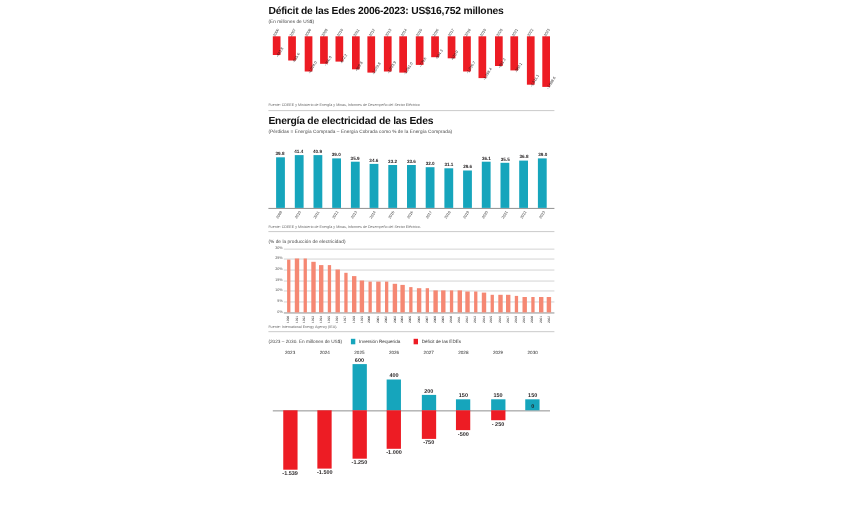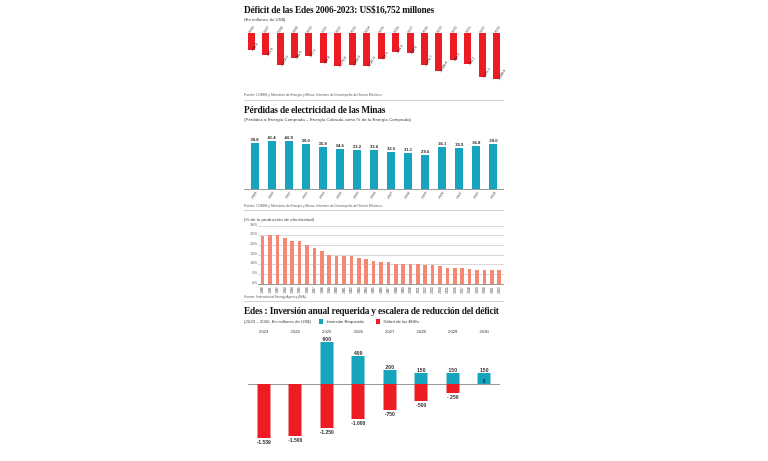--- a/index.html
+++ b/index.html
@@ -31,21 +31,20 @@
 
   .panel{position:relative;box-sizing:border-box;}
 
   .ttl{
     font-weight:bold;
     font-size:9.4px;
     line-height:10.6px;
     letter-spacing:-0.2px;
     color:#111111;
     margin:0;
-    font-family:Liberation Serif, serif;
   }
   .sub{
     font-size:4.3px;
     line-height:6px;
     color:#444;
     margin:1.5px 0 0 0;
     letter-spacing:0.05px;
   }
   .srcline{
     font-size:3.3px;
@@ -365,21 +364,21 @@
               <div class="c1-year">2023</div>
               <div class="c1-bar" style="height:46.0px"></div>
               <div class="c1-val" style="top:54.0px">-1,588.6</div>
             </div>
           </div>
       </div>
       <div class="srcline">Fuente: CDEEE y Ministerio de Energía y Minas, Informes de Desempeño del Sector Eléctrico</div>
     </section>
 
     <section class="panel" id="chart2">
-      <h2 class="ttl">Pérdidas de electricidad de las Minas</h2>
+      <h2 class="ttl">Energía de electricidad de las Edes</h2>
       <p class="sub">(Pérdidas = Energía Comprada – Energía Cobrada como % de la Energía Comprada)</p>
       <div class="c2-plot">
         <div class="c2-cols" id="c2cols">
             <div class="c2-col">
               <div class="c2-val">39.8</div>
               <div class="c2-bar" style="height:46.0px"></div>
             </div>
             <div class="c2-col">
               <div class="c2-val">41.4</div>
               <div class="c2-bar" style="height:47.8px"></div>
@@ -709,21 +708,20 @@
             </div>
             <div class="c3-yearcell">
               <span class="c3-year">2022</span>
             </div>
           </div>
       </div>
       <div class="srcline">Fuente: International Energy Agency (IEA).</div>
     </section>
 
     <section class="panel" id="chart4">
-      <h2 class="ttl">Edes : Inversión anual requerida y escalera de reducción del déficit</h2>
       <div class="c4-head">
         <span class="c4-note">(2023 – 2030. En millones de US$)</span>
         <span class="c4-legend">
           <span class="c4-sw inv"></span>
           <span class="c4-lgtxt">Inversión Requerida</span>
         </span>
         <span class="c4-legend">
           <span class="c4-sw def"></span>
           <span class="c4-lgtxt">Déficit de las EDEs</span>
         </span>

